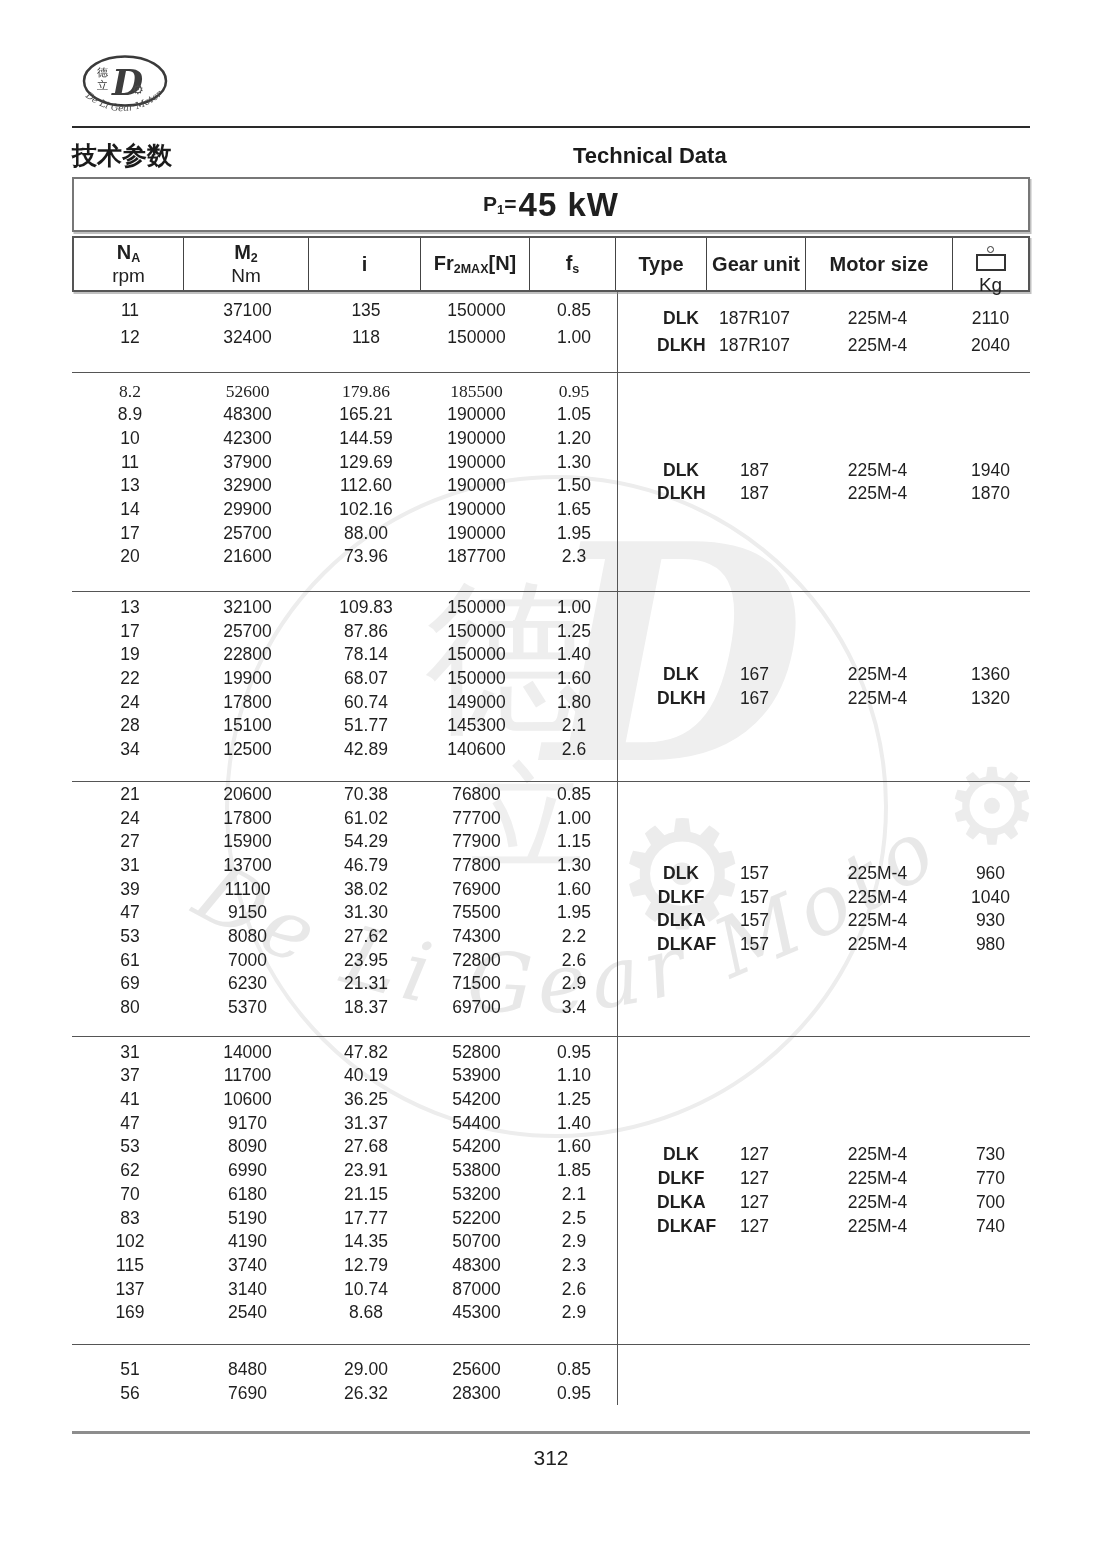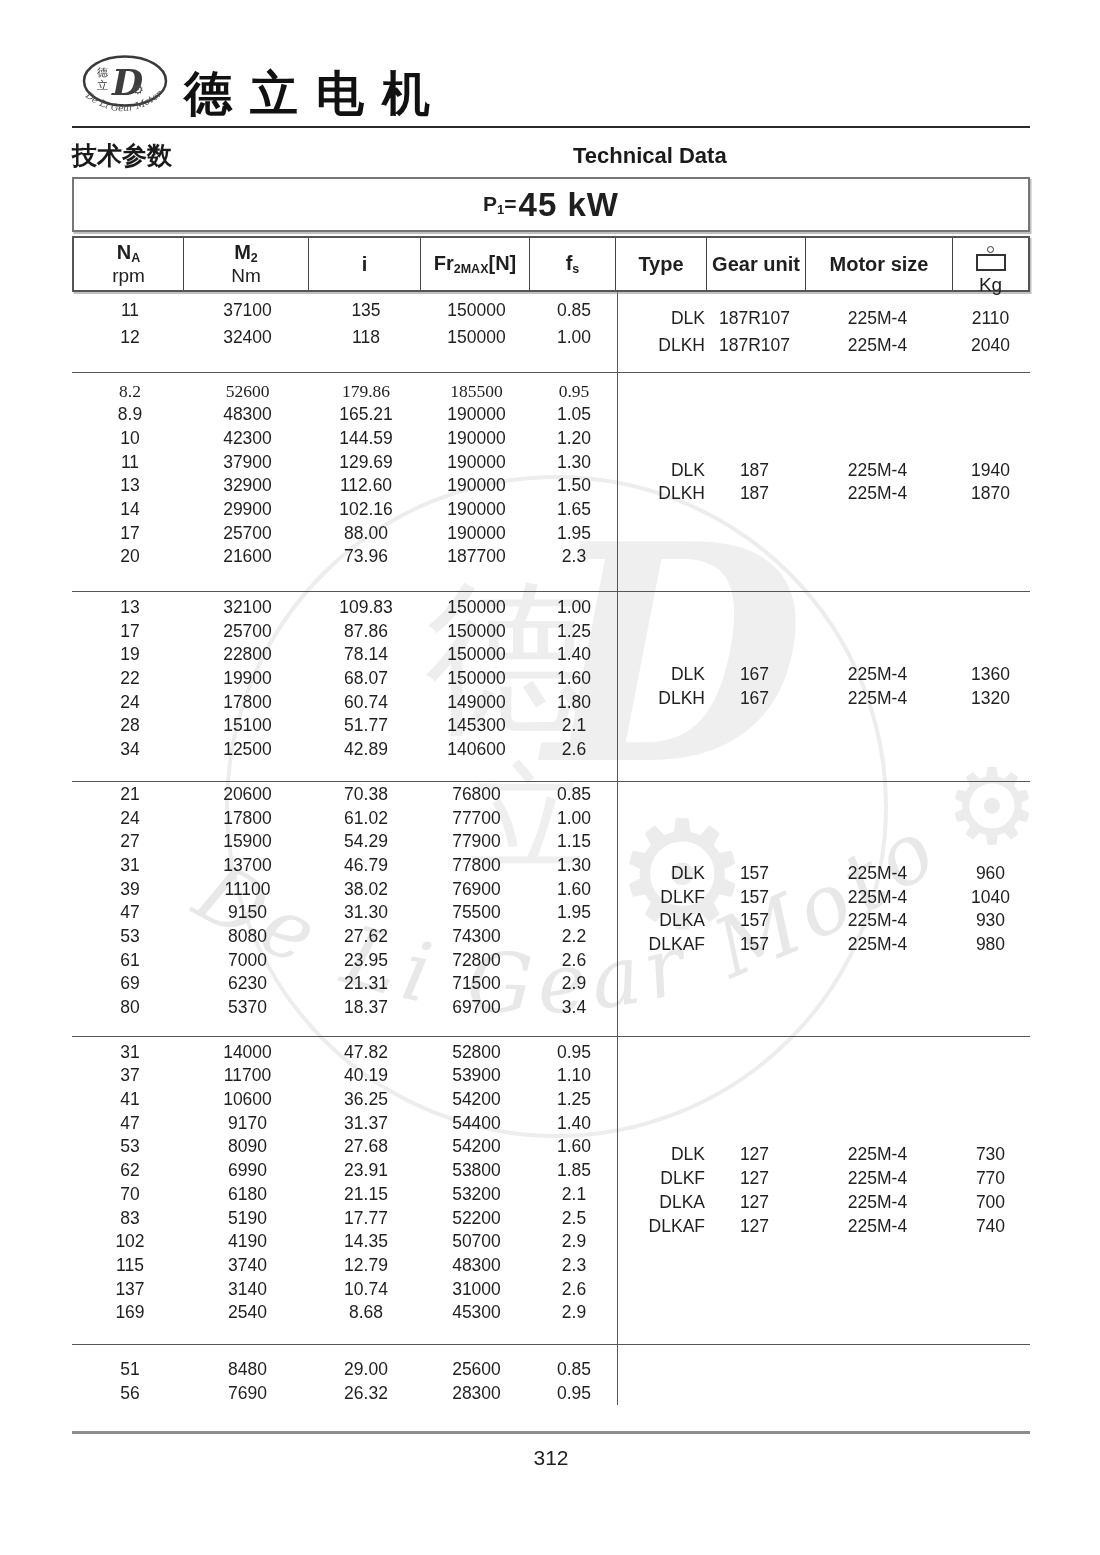--- a/index.html
+++ b/index.html
@@ -73,21 +73,21 @@
   .block:last-child{border-bottom:none;}
   .left-rows{position:absolute;left:0;top:0;bottom:16px;width:545px;
     display:flex;flex-direction:column;justify-content:center;align-items:flex-end;}
   .type-rows{position:absolute;left:545px;top:0;bottom:0;width:413px;
     display:flex;flex-direction:column;justify-content:center;}
   .data-row{display:grid;grid-template-columns:110px 125px 112px 109px 86px;
     align-items:center;}
   .type-row{display:grid;grid-template-columns:88px 99px 147px 79px;
     align-items:center;}
   .cell{text-align:center;font-size:17.5px;color:#1f1f1f;white-space:nowrap;}
-  .cell.c-type{text-align:right;padding-left:31px;}
+  .cell.c-type{text-align:center;padding-left:40px;font-weight:bold;}
   
   .footer-line{position:absolute;left:72px;top:1431px;width:958px;height:3px;
     background:#8d8d8d;z-index:2;}
   .page-num{position:absolute;left:72px;top:1446px;width:958px;text-align:center;
     font-size:21px;color:#1f1f1f;z-index:2;}
 </style>
 </head>
 <body>
 
 <div class="page">
@@ -110,21 +110,20 @@
     <text x="25" y="22" font-size="11" fill="#333" font-family="DejaVu Serif,serif">德</text>
     <text x="25" y="35" font-size="11" fill="#333" font-family="DejaVu Serif,serif">立</text>
     <text x="40" y="41" font-size="36" font-style="italic" font-weight="bold" fill="#3d3d3d" font-family="DejaVu Serif,serif">D</text>
     <text x="60" y="40" font-size="13" fill="#4a4a4a" font-family="DejaVu Sans,sans-serif">⚙</text>
     <path id="logoarc" d="M 10 40 Q 53 76 96 36" fill="none"></path>
     <text font-size="9.5" fill="#4a4a4a" font-style="italic" font-family="DejaVu Serif,serif">
       <textPath href="#logoarc" startOffset="4">De Li Gear Motor</textPath>
     </text>
   </svg>
 
-  <div class="brand">德立电机</div>
   <div class="header-rule"></div>
   <div class="sec-cn">技术参数</div>
   <div class="sec-en">Technical Data</div>
 
   <div class="power-box">
     <span class="p-pre"><span>P</span><span class="sub">1</span><span>=</span></span>
     <span class="p-val">45 kW</span>
   </div>
 
   <div class="thead">
@@ -508,21 +507,21 @@
             <div class="cell c-na">115</div>
             <div class="cell c-m2">3740</div>
             <div class="cell c-i">12.79</div>
             <div class="cell c-fr">48300</div>
             <div class="cell c-fs">2.3</div>
           </div>
           <div class="data-row" style="height: 23.7px;">
             <div class="cell c-na">137</div>
             <div class="cell c-m2">3140</div>
             <div class="cell c-i">10.74</div>
-            <div class="cell c-fr">31000</div>
+            <div class="cell c-fr">87000</div>
             <div class="cell c-fs">2.6</div>
           </div>
           <div class="data-row" style="height: 23.7px;">
             <div class="cell c-na">169</div>
             <div class="cell c-m2">2540</div>
             <div class="cell c-i">8.68</div>
             <div class="cell c-fr">45300</div>
             <div class="cell c-fs">2.9</div>
           </div>
         </div>

